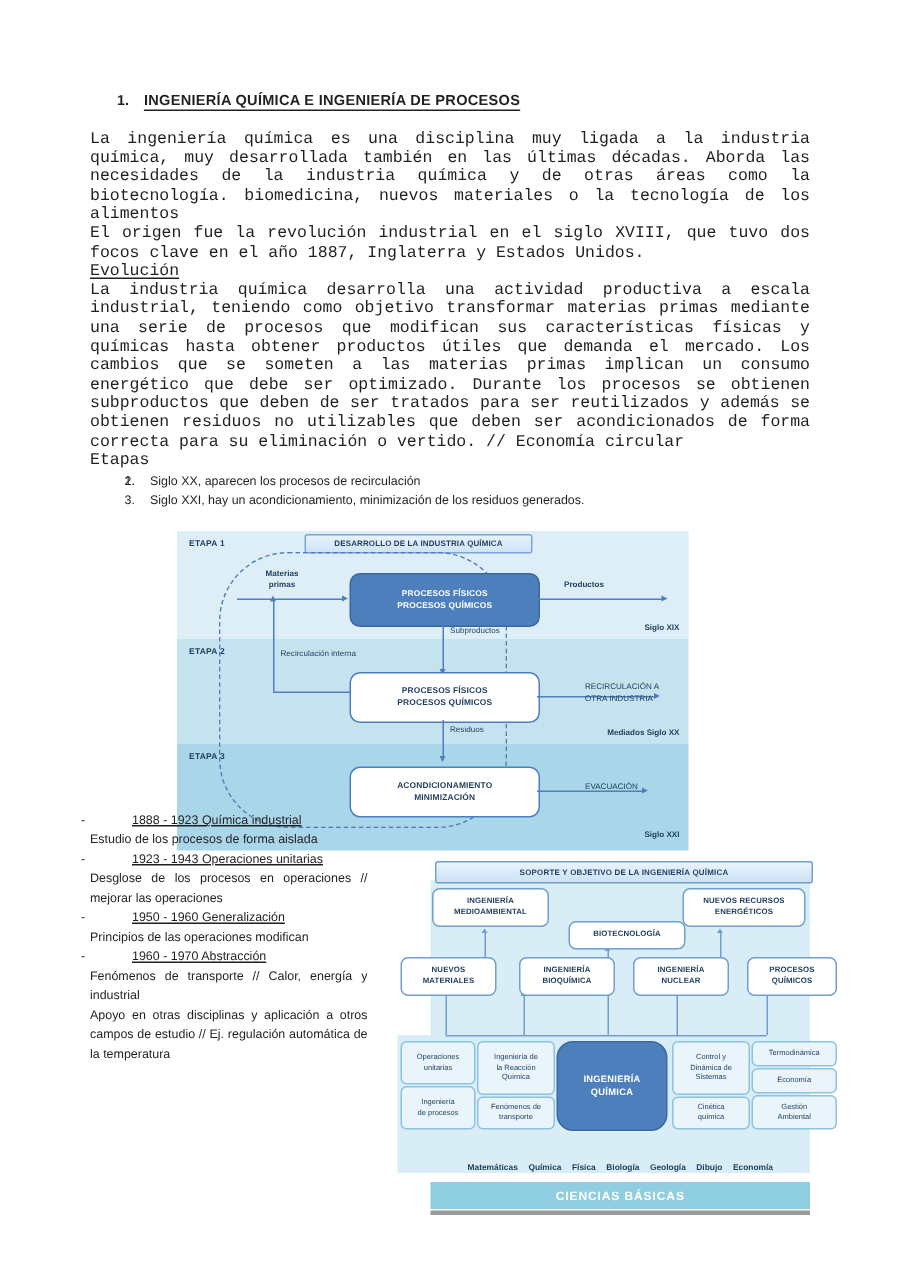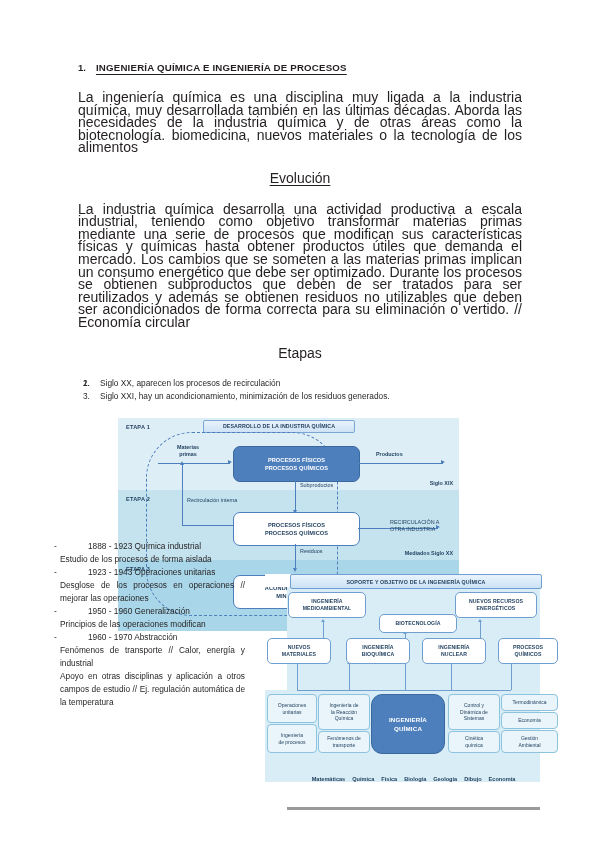--- a/index.html
+++ b/index.html
@@ -10,23 +10,23 @@
   }
   .page{position:absolute;inset:0;padding:62px 60px 0 60px;box-sizing:border-box;}
 
   
   .heading{display:flex;gap:10px;align-items:baseline;margin:0 0 14px 18px;}
   .heading .num{font-weight:bold;font-size:9.5px;}
   .heading .txt{font-weight:bold;font-size:9.7px;letter-spacing:.2px;
                 text-decoration:underline;text-underline-offset:2.5px;}
 
   
-  p.body{margin:18px;font-size:14px;line-height:12.6px;text-align:justify;
-         text-justify:inter-word;}
-  p.body.nj{text-align:center;}
+  p.body{margin:0;font-size:11px;line-height:12.6px;text-align:justify;
+         text-justify:inter-word;font-family:Liberation Mono, monospace;}
+  p.body.nj{text-align:left;}
   .uline{text-decoration:underline;text-underline-offset:2px;}
   ol.etapas{margin:0;padding:0 0 0 40px;list-style:none;}
   ol.etapas li{font-size:8.3px;line-height:13.2px;position:relative;}
   ol.etapas li .n{position:absolute;left:-17px;}
 
   
   .d1{position:relative;width:341px;height:213px;margin:14px 0 0 58px;
       background:#fff;font-size:5.4px;color:#1f3a57;}
   .band{position:absolute;left:0;width:341px;}
   .b1{top:0;height:72px;background:#ddeef6;}
@@ -56,21 +56,21 @@
         border-right:2.4px solid transparent;}
   .ar-u{border-bottom:4px solid #4e7fbd;border-left:2.4px solid transparent;
         border-right:2.4px solid transparent;}
   .loop{position:absolute;left:28px;top:14px;width:190px;height:182px;
         border:1px dashed #4e7fbd;border-radius:46px;}
 
   
   .cols{position:absolute;left:60px;top:540px;width:480px;height:300px;}
   .colL{position:absolute;left:0;top:0;width:185px;font-size:8.3px;
         line-height:13px;text-align:justify;}
-  .colL .dashitem{padding-left:34px;text-indent:-20px;}
+  .colL .dashitem{padding-left:34px;text-indent:-20px;text-decoration:underline;}
   .colL .dashitem .d{display:inline-block;width:14px;}
 
   
   .d2{position:absolute;left:205px;top:32px;width:275px;height:238px;
       color:#1d3c5c;}
   .d2 .bgtop{position:absolute;left:22px;top:8px;width:253px;height:202px;
              background:#d8edf5;}
   .d2 .bgleft{position:absolute;left:0;top:118px;width:275px;height:92px;
               background:#d8edf5;}
   .d2 .hdr{position:absolute;left:25px;top:2px;width:250px;height:13px;
@@ -110,20 +110,21 @@
 <body>
 
 <div class="page">
 
   <div class="heading">
     <span class="num">1.</span>
     <span class="txt">INGENIERÍA QUÍMICA E INGENIERÍA DE PROCESOS</span>
   </div>
 
   <p class="body">La ingeniería química es una disciplina muy ligada a la industria química, muy desarrollada también en las últimas décadas. Aborda las necesidades de la industria química y de otras áreas como la biotecnología. biomedicina, nuevos materiales o la tecnología de los alimentos</p>
+  <p class="body">El origen fue la revolución industrial en el siglo XVIII, que tuvo dos focos clave en el año 1887, Inglaterra y Estados Unidos.</p>
   <p class="body nj">
     <span class="uline">Evolución</span>
   </p>
   <p class="body">La industria química desarrolla una actividad productiva a escala industrial, teniendo como objetivo transformar materias primas mediante una serie de procesos que modifican sus características físicas y químicas hasta obtener productos útiles que demanda el mercado. Los cambios que se someten a las materias primas implican un consumo energético que debe ser optimizado. Durante los procesos se obtienen subproductos que deben de ser tratados para ser reutilizados y además se obtienen residuos no utilizables que deben ser acondicionados de forma correcta para su eliminación o vertido. // Economía circular</p>
   <p class="body nj">Etapas</p>
 
   <ol class="etapas">
     <li>
       <span class="n">1.</span>
     </li>
@@ -317,16 +318,17 @@
 
       <div class="basics">
         <span>Matemáticas</span>
         <span>Química</span>
         <span>Física</span>
         <span>Biología</span>
         <span>Geología</span>
         <span>Dibujo</span>
         <span>Economía</span>
       </div>
+      <div class="cbar">CIENCIAS BÁSICAS</div>
       <div class="cshadow"></div>
     </div>
   </div>
 </div>
 
 </body></html>

